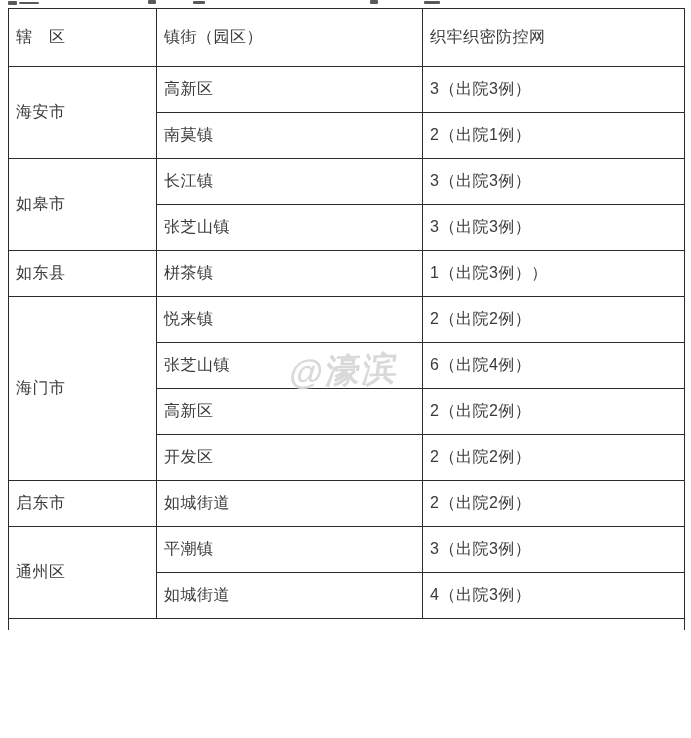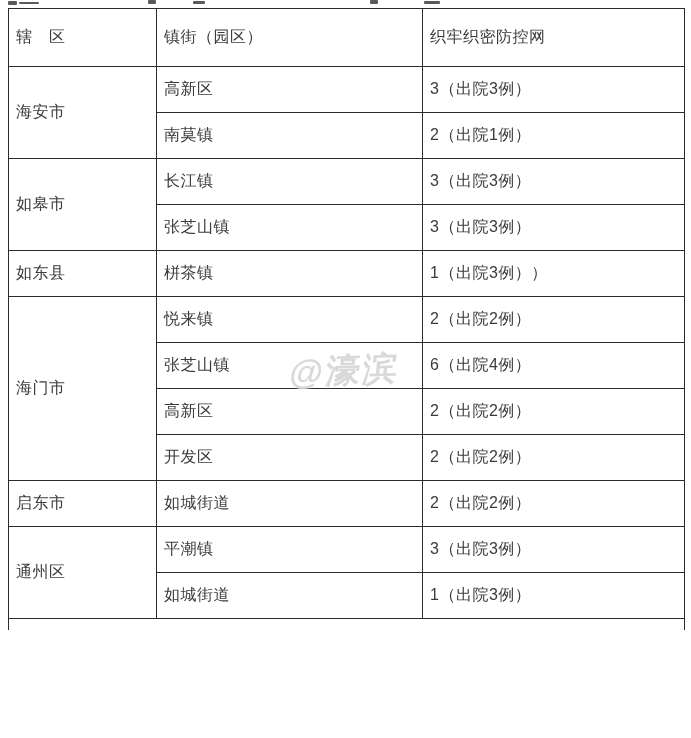--- a/index.html
+++ b/index.html
@@ -142,21 +142,21 @@
           <td>如城街道</td>
           <td>2（出院2例）</td>
         </tr>
         <tr class="r-data">
           <td rowspan="2">通州区</td>
           <td>平潮镇</td>
           <td>3（出院3例）</td>
         </tr>
         <tr class="r-data">
           <td>如城街道</td>
-          <td>1（出院3例）</td>
+          <td>4（出院3例）</td>
         </tr>
       </tbody>
     <tbody>
       <tr class="r-note">
         <td class="note-cell" colspan="3">各镇街（园区）要认真落实疫情防控主体责任，织牢织密防控网，切实采取有效管控措施，坚决遏制疫情蔓延。</td>
       </tr>
     </tbody>
   </table>
 
   <div class="watermark">@濠滨</div>

